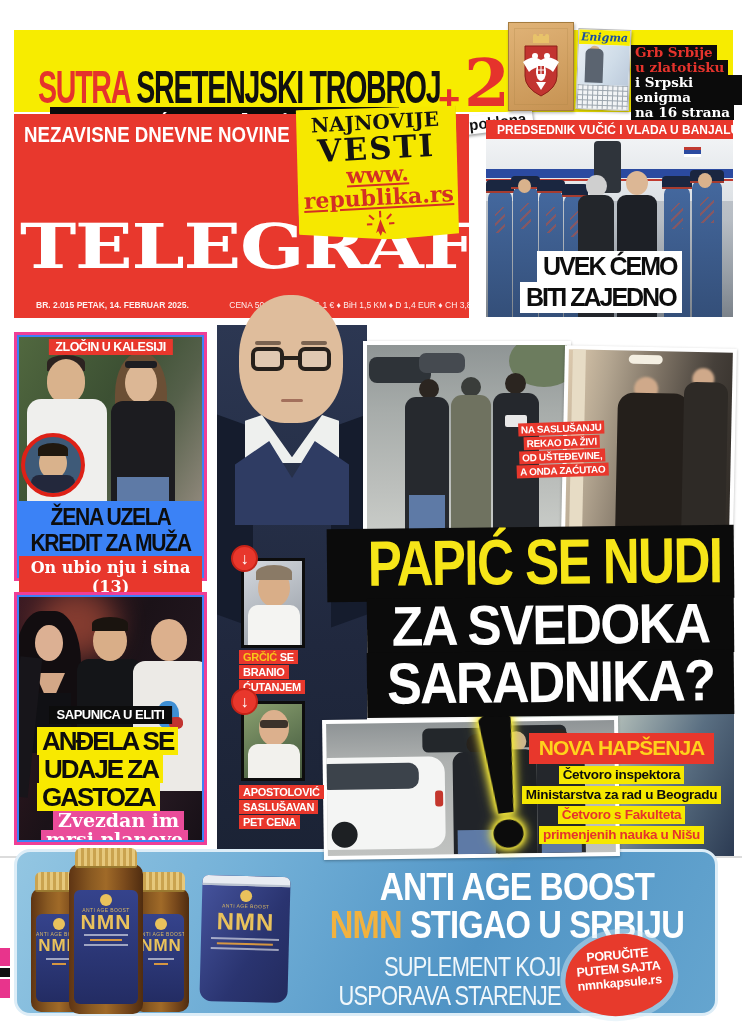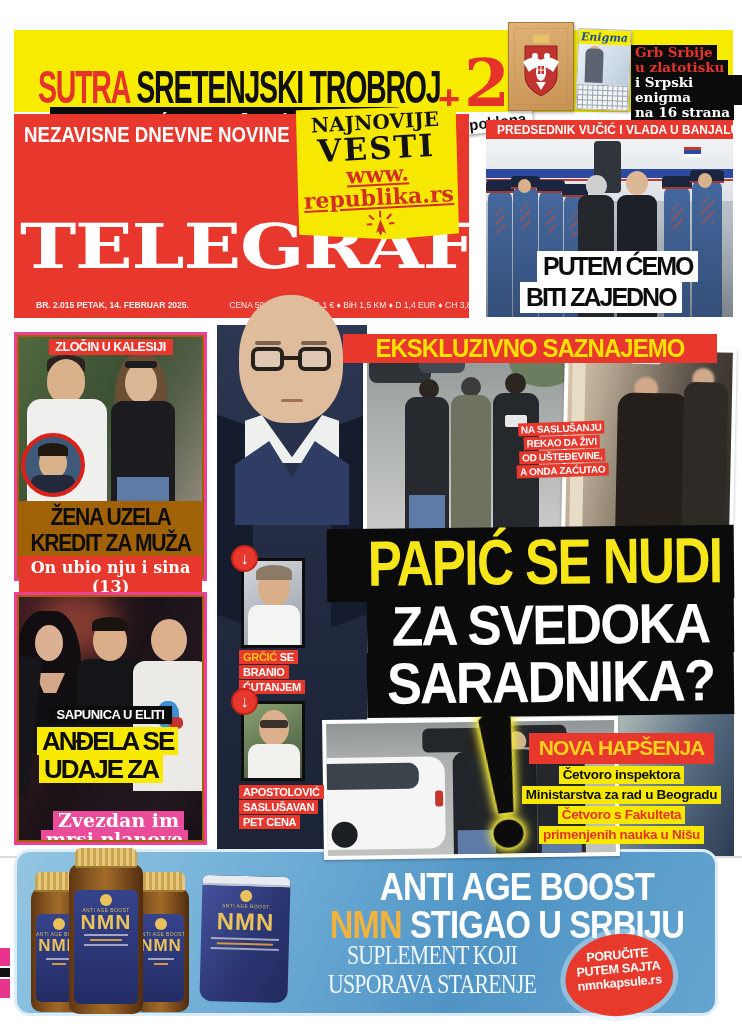--- a/index.html
+++ b/index.html
@@ -78,21 +78,21 @@
     background:#1a2640; border-bottom:2px solid #a63c30; border-radius:4px 4px 0 0; }
   .guard::after { content:""; position:absolute; left:28%; top:16px; width:44%; height:26px;
     background:repeating-linear-gradient(135deg, transparent 0 5px, rgba(190,80,60,.55) 5px 7px); }
   .gface { position:absolute; border-radius:50%; background:#d9b28c; }
   .suit { position:absolute; border-radius:9px 9px 0 0; }
   .shead { position:absolute; border-radius:50%; background:#dcb795; }
   .vucic-h { position:absolute; background:#fff; color:#0d0d0d; font-weight:bold; font-size:25px;
     letter-spacing:-2px; line-height:29px; padding:1px 6px; white-space:nowrap; }
 
   
-  .pinkbox { border:3px solid #ef3f96; background:#a16207; padding:2px; }
+  .pinkbox { border:3px solid #ef3f96; background:#3b82f6; padding:2px; }
   .kbox { left:14px; top:332px; width:193px; height:249px; }
   .k-photo { position:relative; width:100%; height:164px; overflow:hidden;
     background:linear-gradient(120deg,#51683f 0%,#3c5033 45%,#55604a 70%,#8e877a 100%); }
   .k-kicker { position:absolute; left:50%; top:2px; transform:translateX(-50%); background:#e8372c;
     color:#fff; font-weight:bold; font-size:12.5px; letter-spacing:-.5px; padding:1px 7px; white-space:nowrap; z-index:3; }
   .k-man-body { position:absolute; left:8px; top:62px; width:80px; height:102px; background:#efefed; border-radius:14px 14px 0 0; }
   .k-man-head { position:absolute; left:28px; top:22px; width:38px; height:44px; background:#d9b28c; border-radius:50% 50% 45% 45%; }
   .k-man-hair { position:absolute; left:28px; top:18px; width:38px; height:16px; background:#2c2320; border-radius:50% 50% 0 0; }
   .k-wom-hair { position:absolute; left:96px; top:16px; width:52px; height:92px; background:#6b4f35; border-radius:45% 45% 30% 30%; }
   .k-wom-head { position:absolute; left:106px; top:26px; width:32px; height:40px; background:#dcb795; border-radius:50%; }
@@ -240,21 +240,21 @@
     border-radius:6px 6px 12px 12px; background:linear-gradient(120deg,#46549e,#2a3470 60%,#232b5e);
     text-align:center; overflow:hidden; }
   .pouch-seal { height:10px; background:#e8ecf2; border-bottom:2px solid #b9c2cf; }
   .ad-h1 { position:absolute; left:296px; top:14px; width:408px; text-align:center; }
   .ad-h1 span { display:inline-block; color:#fff; font-weight:bold; font-size:38px; letter-spacing:-1px;
     transform:scaleX(.88); transform-origin:center; white-space:nowrap; }
   .ad-h2 { position:absolute; left:276px; top:52px; width:428px; text-align:center; }
   .ad-h2 .wrap { display:inline-block; transform:scaleX(.86); transform-origin:center; white-space:nowrap;
     font-weight:bold; font-size:38px; letter-spacing:-1px; }
   .ad-h2 .brand { color:#f2b23e; } .ad-h2 .rest { color:#fff; }
-  .ad-sub { position:absolute; left:250px; top:88px; width:330px; text-align:center; color:#f0f7fb;font-family:Liberation Serif, serif; }
+  .ad-sub { position:absolute; left:250px; top:100px; width:330px; text-align:right; color:#f0f7fb; }
   .ad-sub div { font-size:28px; line-height:29px; letter-spacing:-1px; transform:scaleX(.78); transform-origin:center; white-space:nowrap; }
   .ad-badge { position:absolute; left:548px; top:82px; width:108px; height:82px; background:#e73a2c;
     border-radius:52% 48% 50% 50% / 55% 55% 45% 45%; transform:rotate(-5deg); color:#fff; text-align:center;
     padding-top:14px; box-shadow:0 0 0 5px rgba(210,232,245,.45); }
   .ad-badge div { font-weight:bold; font-size:12.5px; line-height:14px; letter-spacing:-.3px; }
 
   .edge-mark { position:absolute; left:0; width:10px; }
   .sep-line { position:absolute; left:0; top:856px; width:742px; height:2px; background:#dcdcdc; z-index:1; }
 </style>
 </head>
@@ -347,21 +347,21 @@
   <div class="guard" style="left:53px;top:52px;width:24px;height:126px;"></div>
   <div class="guard" style="left:78px;top:56px;width:22px;height:122px;"></div>
   <div class="guard" style="left:178px;top:48px;width:26px;height:130px;"></div>
   <div class="guard" style="left:206px;top:42px;width:30px;height:136px;"></div>
   <div class="gface" style="left:32px;top:40px;width:13px;height:14px;"></div>
   <div class="gface" style="left:212px;top:34px;width:14px;height:15px;"></div>
   <div class="shead" style="left:100px;top:36px;width:21px;height:22px;background:#cfcfcf;"></div>
   <div class="suit" style="left:92px;top:56px;width:36px;height:122px;background:#23262b;"></div>
   <div class="shead" style="left:140px;top:32px;width:22px;height:24px;"></div>
   <div class="suit" style="left:131px;top:56px;width:40px;height:122px;background:#1d2026;"></div>
-  <div class="vucic-h" style="left:51px;top:112px;">PUTEM ĆEMO</div>
+  <div class="vucic-h" style="left:51px;top:112px;">UVEK ĆEMO</div>
   <div class="vucic-h" style="left:34px;top:143px;">BITI ZAJEDNO</div>
 </div>
 
 <div class="abs pinkbox kbox">
   <div class="k-photo">
     <div class="k-kicker">ZLOČIN U KALESIJI</div>
     <div class="k-man-hair"></div>
     <div class="k-man-head"></div>
     <div class="k-man-body"></div>
     <div class="k-wom-hair"></div>
@@ -393,20 +393,21 @@
     <div class="a-man1-body"></div>
     <div class="a-man1-head"></div>
     <div class="a-man1-hair"></div>
     <div class="a-man2-body"></div>
     <div class="a-man2-head"></div>
     <div class="a-smurf"></div>
     <div class="a-smurf2"></div>
     <div class="a-kicker">SAPUNICA U ELITI</div>
     <div class="a-line" style="left:18px;top:130px;">ANĐELA SE</div>
     <div class="a-line" style="left:20px;top:158px;">UDAJE ZA</div>
+    <div class="a-line" style="left:18px;top:186px;">GASTOZA</div>
     <div class="a-sub" style="left:34px;top:214px;">Zvezdan im</div>
     <div class="a-sub" style="left:22px;top:233px;">mrsi planove</div>
   </div>
 </div>
 
 <div class="abs main">
   <div class="portrait">
     <div class="p-lapel-l"></div>
     <div class="p-lapel-r"></div>
     <div class="p-shirt"></div>
@@ -441,23 +442,20 @@
     <div class="hall">
       <div class="hl-frame"></div>
       <div class="hl-light"></div>
       <div class="hl-head" style="left:66px;top:26px;width:24px;height:24px;"></div>
       <div class="hl-fig1"></div>
       <div class="hl-head" style="left:124px;top:16px;width:22px;height:22px;"></div>
       <div class="hl-fig2"></div>
     </div>
   </div>
 
-  <div class="eks-kicker">
-    <span>EKSKLUZIVNO SAZNAJEMO</span>
-  </div>
 
   <div class="side-cap">
     <div>NA SASLUŠANJU</div>
     <div>REKAO DA ŽIVI</div>
     <div>OD UŠTEĐEVINE,</div>
     <div>A ONDA ZAĆUTAO</div>
   </div>
 
   <div class="arrest-backdrop"></div>
 

